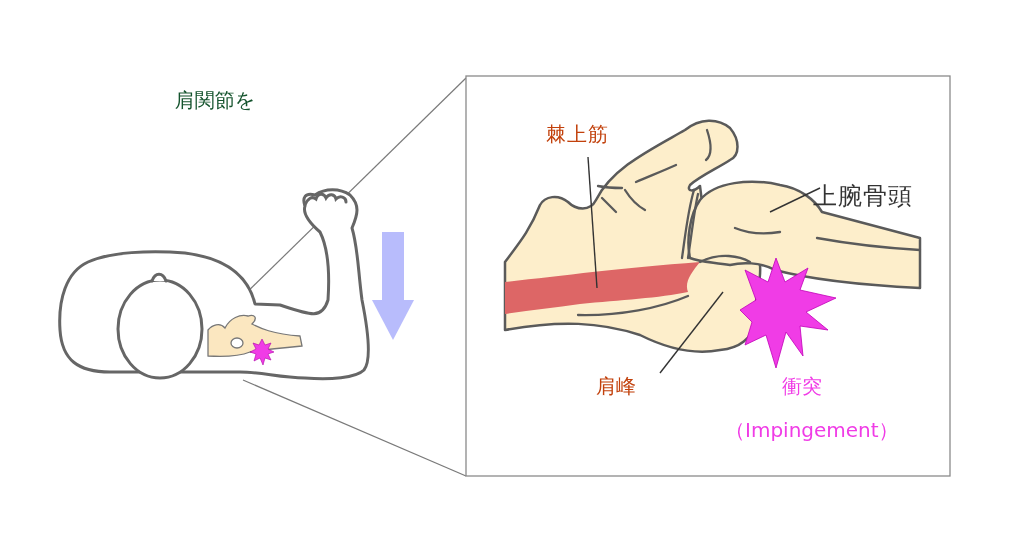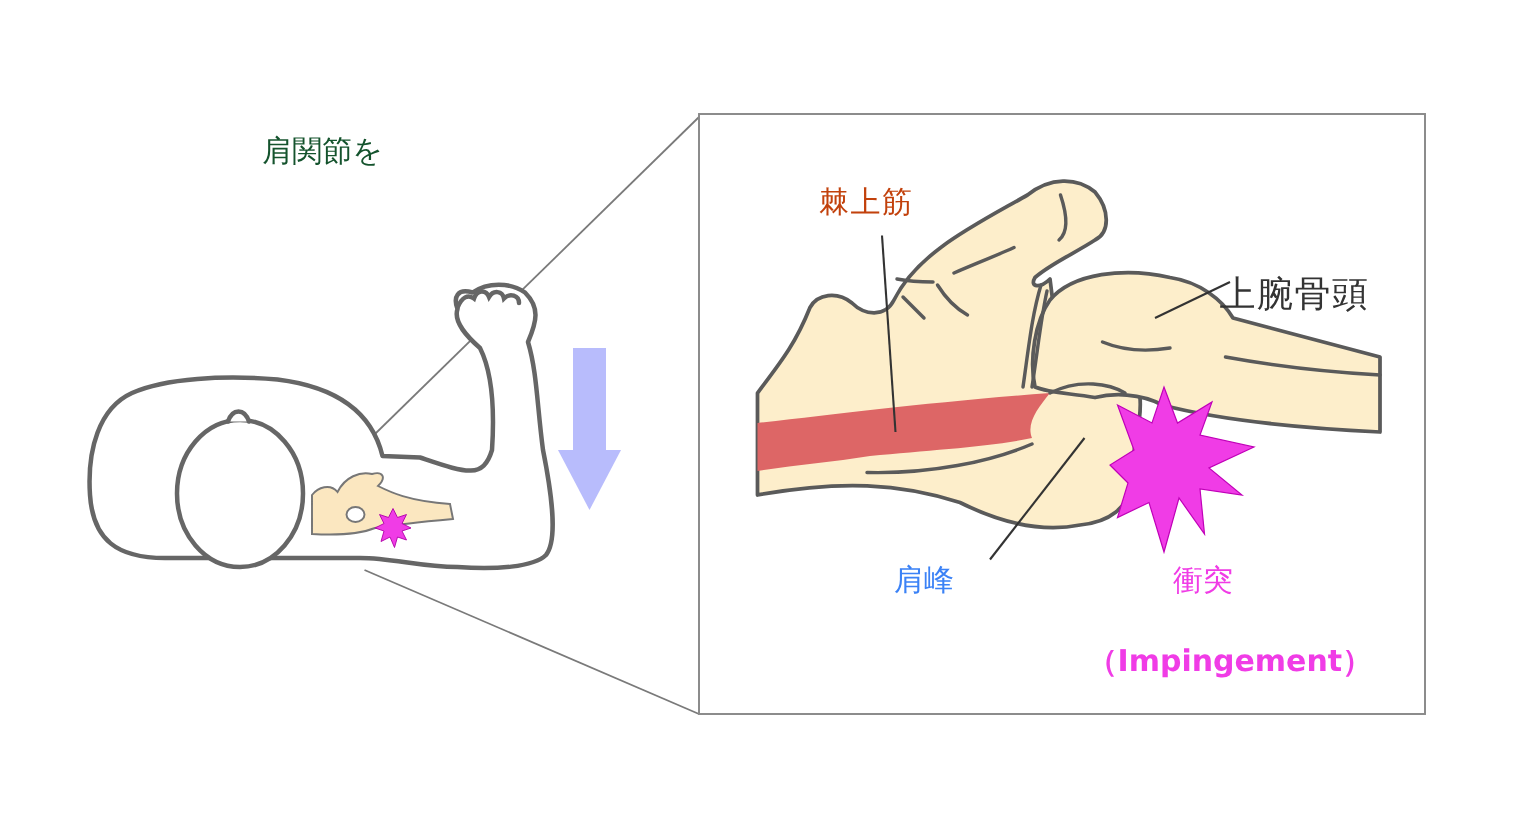--- a/index.html
+++ b/index.html
@@ -3,23 +3,23 @@
 <meta charset="utf-8">
 <style>
   html, body { margin: 0; padding: 0; background: #ffffff; }
   body { width: 1024px; height: 546px; position: relative; overflow: hidden;
          font-family: "DejaVu Sans", "Liberation Sans", sans-serif; }
   .canvas { position: absolute; left: 0; top: 0; width: 1024px; height: 546px; }
   .label { position: absolute; white-space: nowrap; line-height: 1.25; }
   .title { left: 100px; top: 88px; width: 230px; text-align: center; font-size: 20px; color: #14532d; }
   .lbl-muscle { left: 546px; top: 122px; font-size: 20px; color: #c2410c; letter-spacing: 1px; }
   .lbl-humerus { left: 813px; top: 153px; font-size: 24px; color: #333333; letter-spacing: 1px; margin-top: 28px; }
-  .lbl-acromion { left: 596px; top: 374px; font-size: 20px; color: #3b82f6; }
+  .lbl-acromion { left: 596px; top: 374px; font-size: 20px; color: #c2410c; }
   .lbl-impact { left: 782px; top: 374px; font-size: 20px; color: #f03ce6; }
-  .lbl-impact-en { left: 725px; top: 428px; font-size: 20px; color: #f03ce6; font-weight: bold; }
+  .lbl-impact-en { left: 725px; top: 418px; font-size: 20px; color: #f03ce6; }
 </style>
 </head>
 <body>
 
 <div class="canvas">
   <svg width="1024" height="546" viewBox="0 0 1024 546" xmlns="http://www.w3.org/2000/svg">
 
     <g stroke="#7a7a7a" stroke-width="1.2" fill="none">
       <line x1="236" y1="303" x2="466" y2="78"></line>
       <line x1="243" y1="380" x2="466" y2="476"></line>

